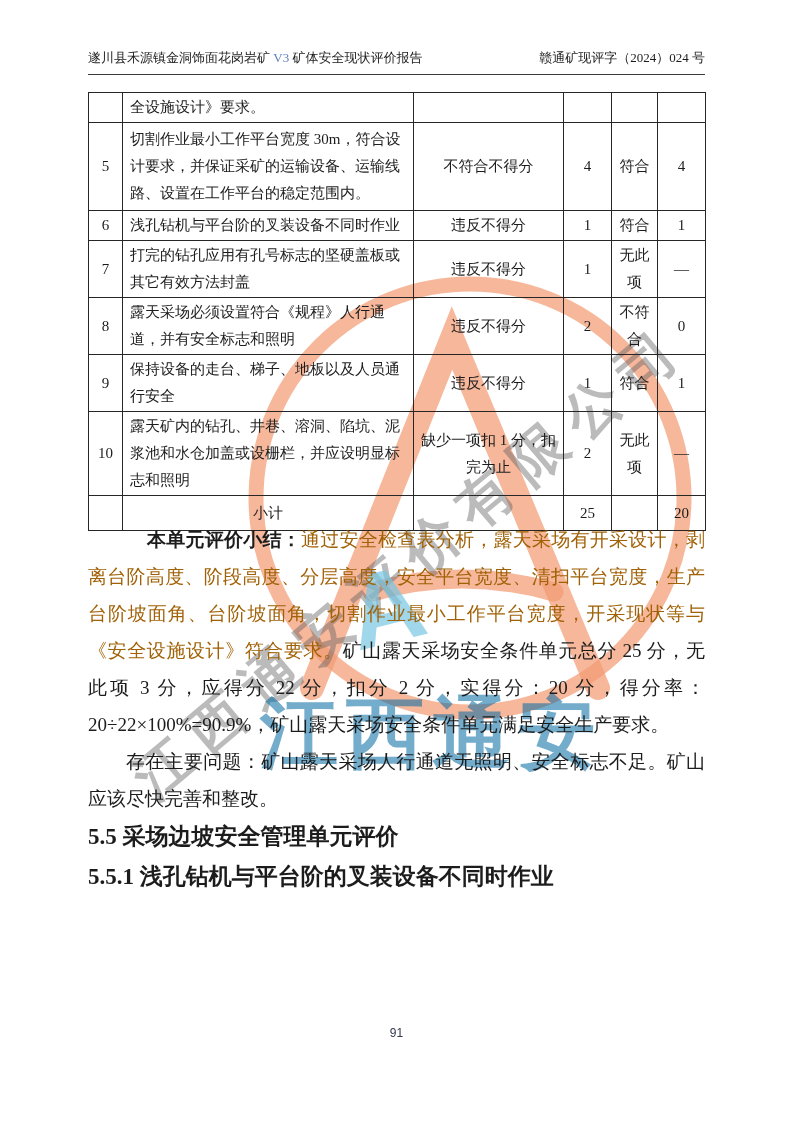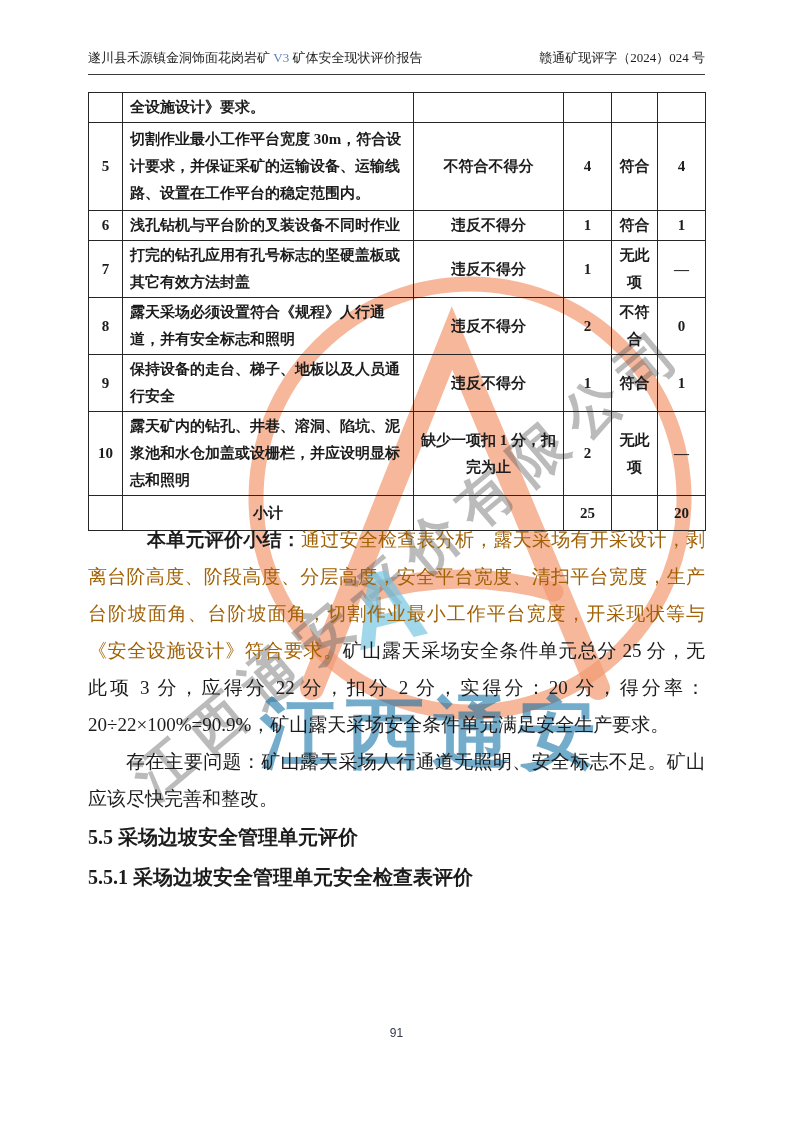--- a/index.html
+++ b/index.html
@@ -38,41 +38,41 @@
   .header {
     position:absolute; left:88px; top:48px; width:617px;
     display:flex; justify-content:space-between; align-items:center;
     font-size:13px; line-height:20px;
     padding-bottom:6px; border-bottom:1.5px solid #3a3a3a;
   }
   .header .ver { color:#5b7fbe; }
   table.check {
     position:absolute; left:88px; top:92px; width:617px;
     border-collapse:collapse; table-layout:fixed;
-    font-size:15px; line-height:27px;font-weight:bold;
+    font-size:15px; line-height:27px;
   }
   table.check td {
     border:1px solid #262626;
     text-align:center; vertical-align:middle;
     padding:1px 3px; overflow:hidden;
   }
   table.check td.c-content { text-align:left; padding:1px 7px; }
   table.check td.c-sub { text-align:center; }
   tr.h-r0 { height:26px; } tr.h-r5 { height:88px; } tr.h-r6 { height:28px; }
   tr.h-r7 { height:57px; } tr.h-r8 { height:55px; } tr.h-r9 { height:55px; }
   tr.h-r10 { height:76px; } tr.h-sub { height:35px;padding-left:23px; }
   .body-text {
     position:absolute; left:88px; top:521px; width:617px;
     font-size:19px; line-height:37px; text-align:justify;
   }
   .body-text p { text-indent:2em; margin:0; }
   .body-text .b { font-weight:bold;margin-left:21px; }
   .body-text .red { color:#a16207; }
   .body-text h2, .body-text h3 {
-    font-size:20px; line-height:40px; font-weight:bold; text-indent:0;
+    font-size:23px; line-height:40px; font-weight:bold; text-indent:0;
   }
   .page-num {
     position:absolute; left:0; top:1026px; width:100%;
     text-align:center; font-size:12px; color:#33394d;
     font-family:"Liberation Sans","DejaVu Sans",sans-serif;
   }
 </style>
 </head>
 <body>
 
@@ -170,18 +170,18 @@
           <td></td>
           <td>20</td>
         </tr>
       </tbody>
     </table>
 
     <div class="body-text">
       <p><span class="b">本单元评价小结：</span><span class="red">通过安全检查表分析，露天采场有开采设计，剥离台阶高度、阶段高度、分层高度，安全平台宽度、清扫平台宽度，生产台阶坡面角、台阶坡面角，切割作业最小工作平台宽度，开采现状等与《安全设施设计》符合要求。</span><span>矿山露天采场安全条件单元总分 25 分，无此项 3 分，应得分 22 分，扣分 2 分，实得分：20 分，得分率：20÷22×100%=90.9%，矿山露天采场安全条件单元满足安全生产要求。</span></p>
       <p>存在主要问题：矿山露天采场人行通道无照明、安全标志不足。矿山应该尽快完善和整改。</p>
       <h2>5.5 采场边坡安全管理单元评价</h2>
-      <h3>5.5.1 采场边坡安全管理单元安全检查表评价</h3>
+      <h3>5.5.1 浅孔钻机与平台阶的叉装设备不同时作业</h3>
     </div>
 
     <div class="page-num">91</div>
   </div>
 </div>
 
 </body></html>

